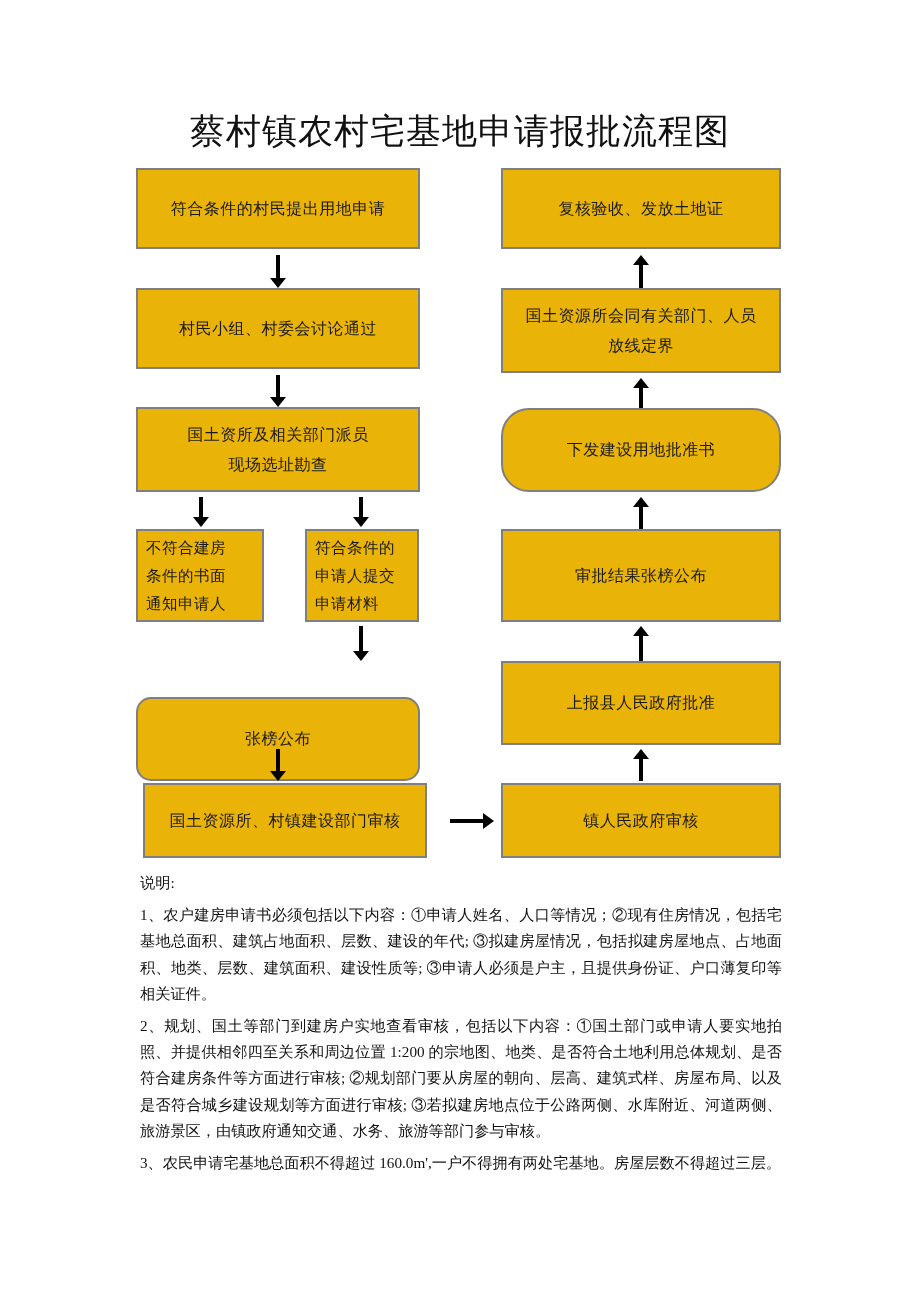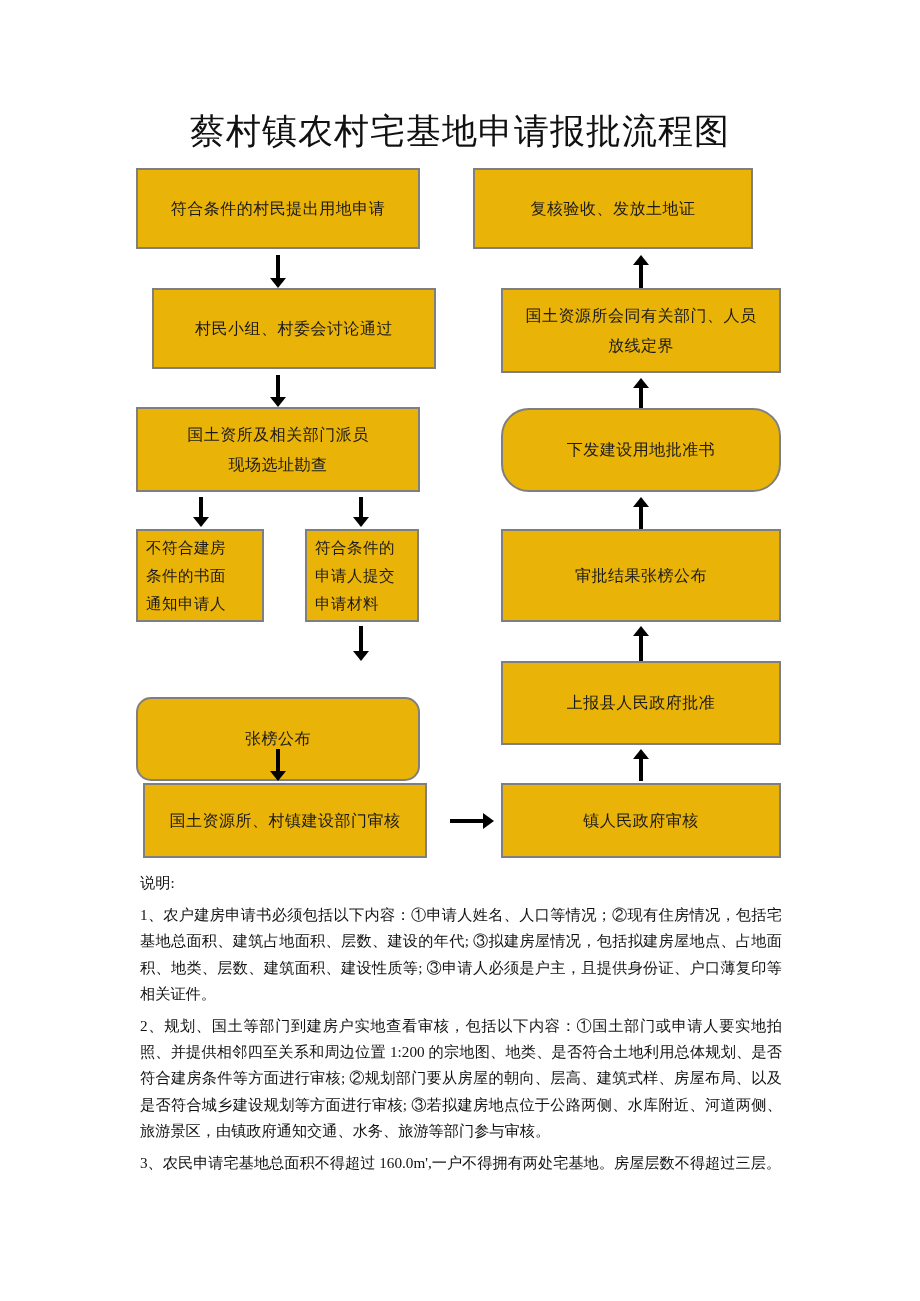--- a/index.html
+++ b/index.html
@@ -136,21 +136,21 @@
 
   <div class="fbox" style="left:136px; top:168px; width:284px; height:81px;">
     <span class="ln">符合条件的村民提出用地申请</span>
   </div>
 
   <div class="arrow-v down" style="left:270px; top:255px; height:33px;">
     <div class="shaft"></div>
       <div class="headd"></div>
   </div>
 
-  <div class="fbox" style="left:136px; top:288px; width:284px; height:81px;margin-left:16px;">
+  <div class="fbox" style="left:136px; top:288px; width:284px; height:81px;">
     <span class="ln">村民小组、村委会讨论通过</span>
   </div>
 
   <div class="arrow-v down" style="left:270px; top:375px; height:32px;">
     <div class="shaft"></div>
       <div class="headd"></div>
   </div>
 
   <div class="fbox" style="left:136px; top:407px; width:284px; height:85px;">
     <span class="ln">国土资所及相关部门派员</span>
@@ -194,21 +194,21 @@
 
   <div class="fbox" style="left:143px; top:783px; width:284px; height:75px;">
     <span class="ln">国土资源所、村镇建设部门审核</span>
   </div>
 
   <div class="arrow-h" style="left:450px; top:813px; width:44px;">
     <div class="shaft"></div>
       <div class="headd"></div>
   </div>
 
-  <div class="fbox" style="left:473px; top:168px; width:280px; height:81px;font-family:Liberation Serif, serif;">
+  <div class="fbox" style="left:501px; top:168px; width:280px; height:81px;font-family:Liberation Serif, serif;">
     <span class="ln">复核验收、发放土地证</span>
   </div>
 
   <div class="arrow-v up" style="left:633px; top:255px; height:33px;">
     <div class="shaft"></div>
       <div class="headd"></div>
   </div>
 
   <div class="fbox" style="left:501px; top:288px; width:280px; height:85px;">
     <span class="ln">国土资源所会同有关部门、人员</span>

